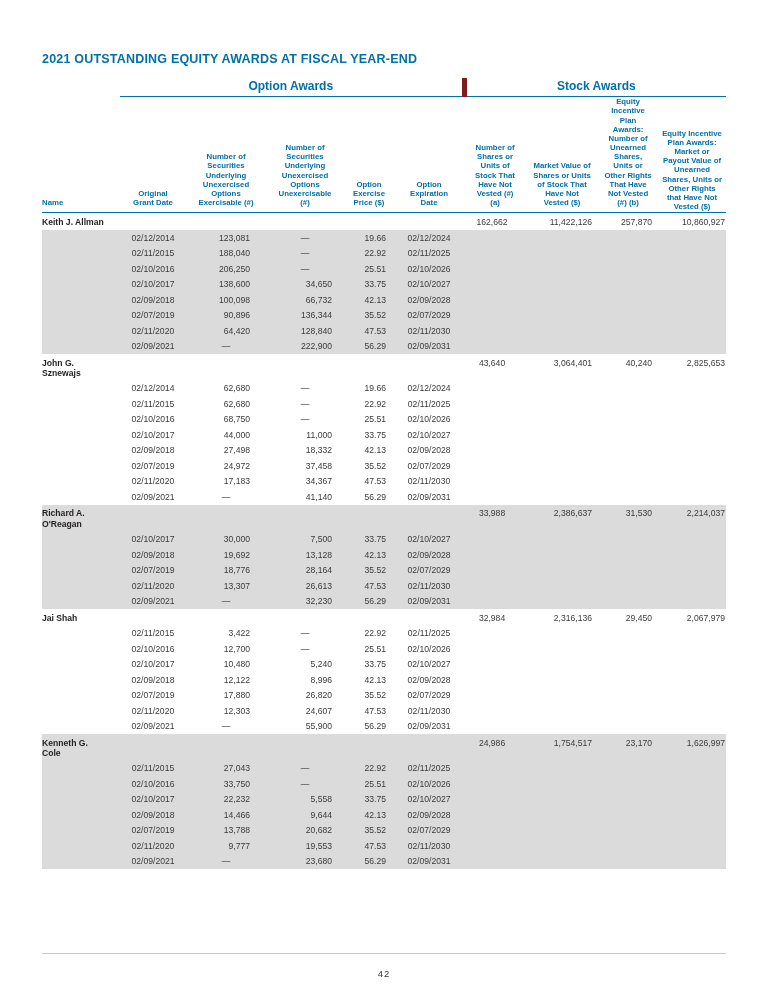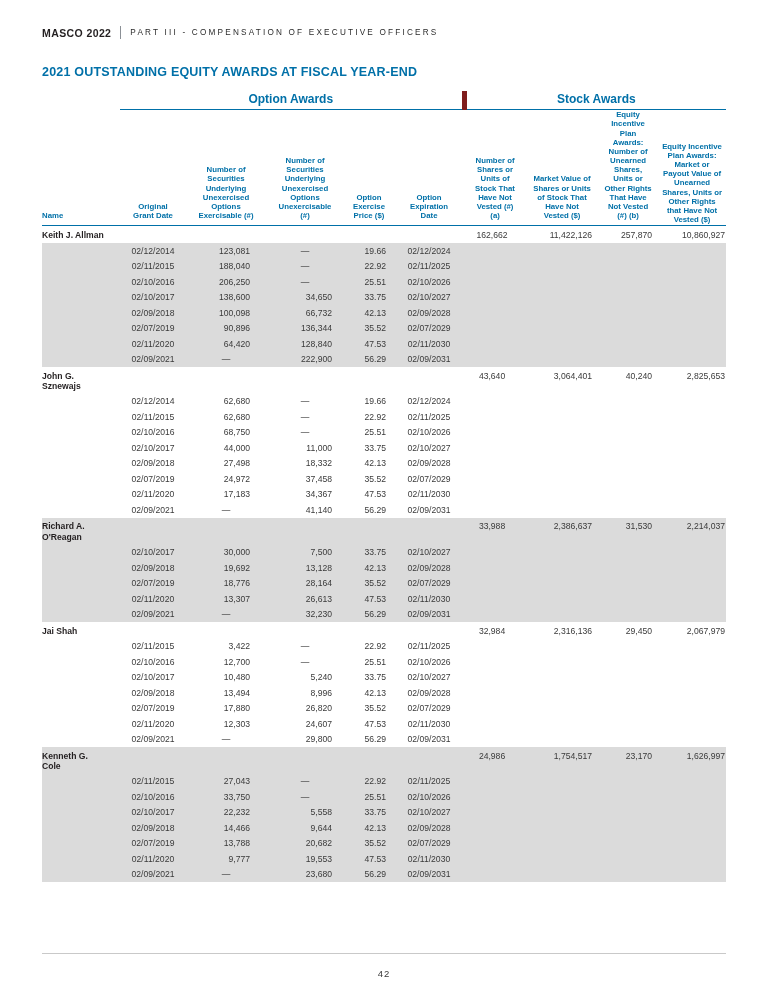--- a/index.html
+++ b/index.html
@@ -91,25 +91,20 @@
     font-size: 9.5px;
     color: #3a3a3a;
     letter-spacing: 1px;
   }
 </style>
 </head>
 <body>
 
 <div class="page">
   <div class="content">
-    <div class="doc-header">
-      <span class="brand">MASCO 2022</span>
-      <span class="vbar"></span>
-      <span class="section-label">PART III - COMPENSATION OF EXECUTIVE OFFICERS</span>
-    </div>
 
     <div class="page-title">2021 OUTSTANDING EQUITY AWARDS AT FISCAL YEAR-END</div>
 
     <table class="awards">
       <colgroup>
         <col style="width:78px">
           <col style="width:66px">
           <col style="width:80px">
           <col style="width:78px">
           <col style="width:50px">
@@ -473,21 +468,21 @@
             <td class="c4">33.75</td>
             <td class="c5">02/10/2027</td>
             <td class="c6"></td>
             <td class="c7"></td>
             <td class="c8"></td>
             <td class="c9"></td>
           </tr>
           <tr>
             <td class="c0"></td>
             <td class="c1">02/09/2018</td>
-            <td class="c2">13,494</td>
+            <td class="c2">12,122</td>
             <td class="c3">8,996</td>
             <td class="c4">42.13</td>
             <td class="c5">02/09/2028</td>
             <td class="c6"></td>
             <td class="c7"></td>
             <td class="c8"></td>
             <td class="c9"></td>
           </tr>
           <tr>
             <td class="c0"></td>
@@ -510,21 +505,21 @@
             <td class="c5">02/11/2030</td>
             <td class="c6"></td>
             <td class="c7"></td>
             <td class="c8"></td>
             <td class="c9"></td>
           </tr>
           <tr>
             <td class="c0"></td>
             <td class="c1">02/09/2021</td>
             <td class="c2 dash">—</td>
-            <td class="c3">29,800</td>
+            <td class="c3">55,900</td>
             <td class="c4">56.29</td>
             <td class="c5">02/09/2031</td>
             <td class="c6"></td>
             <td class="c7"></td>
             <td class="c8"></td>
             <td class="c9"></td>
           </tr>
           <tr class="shaded name-row">
             <td class="c0">Kenneth G.
 Cole</td>

